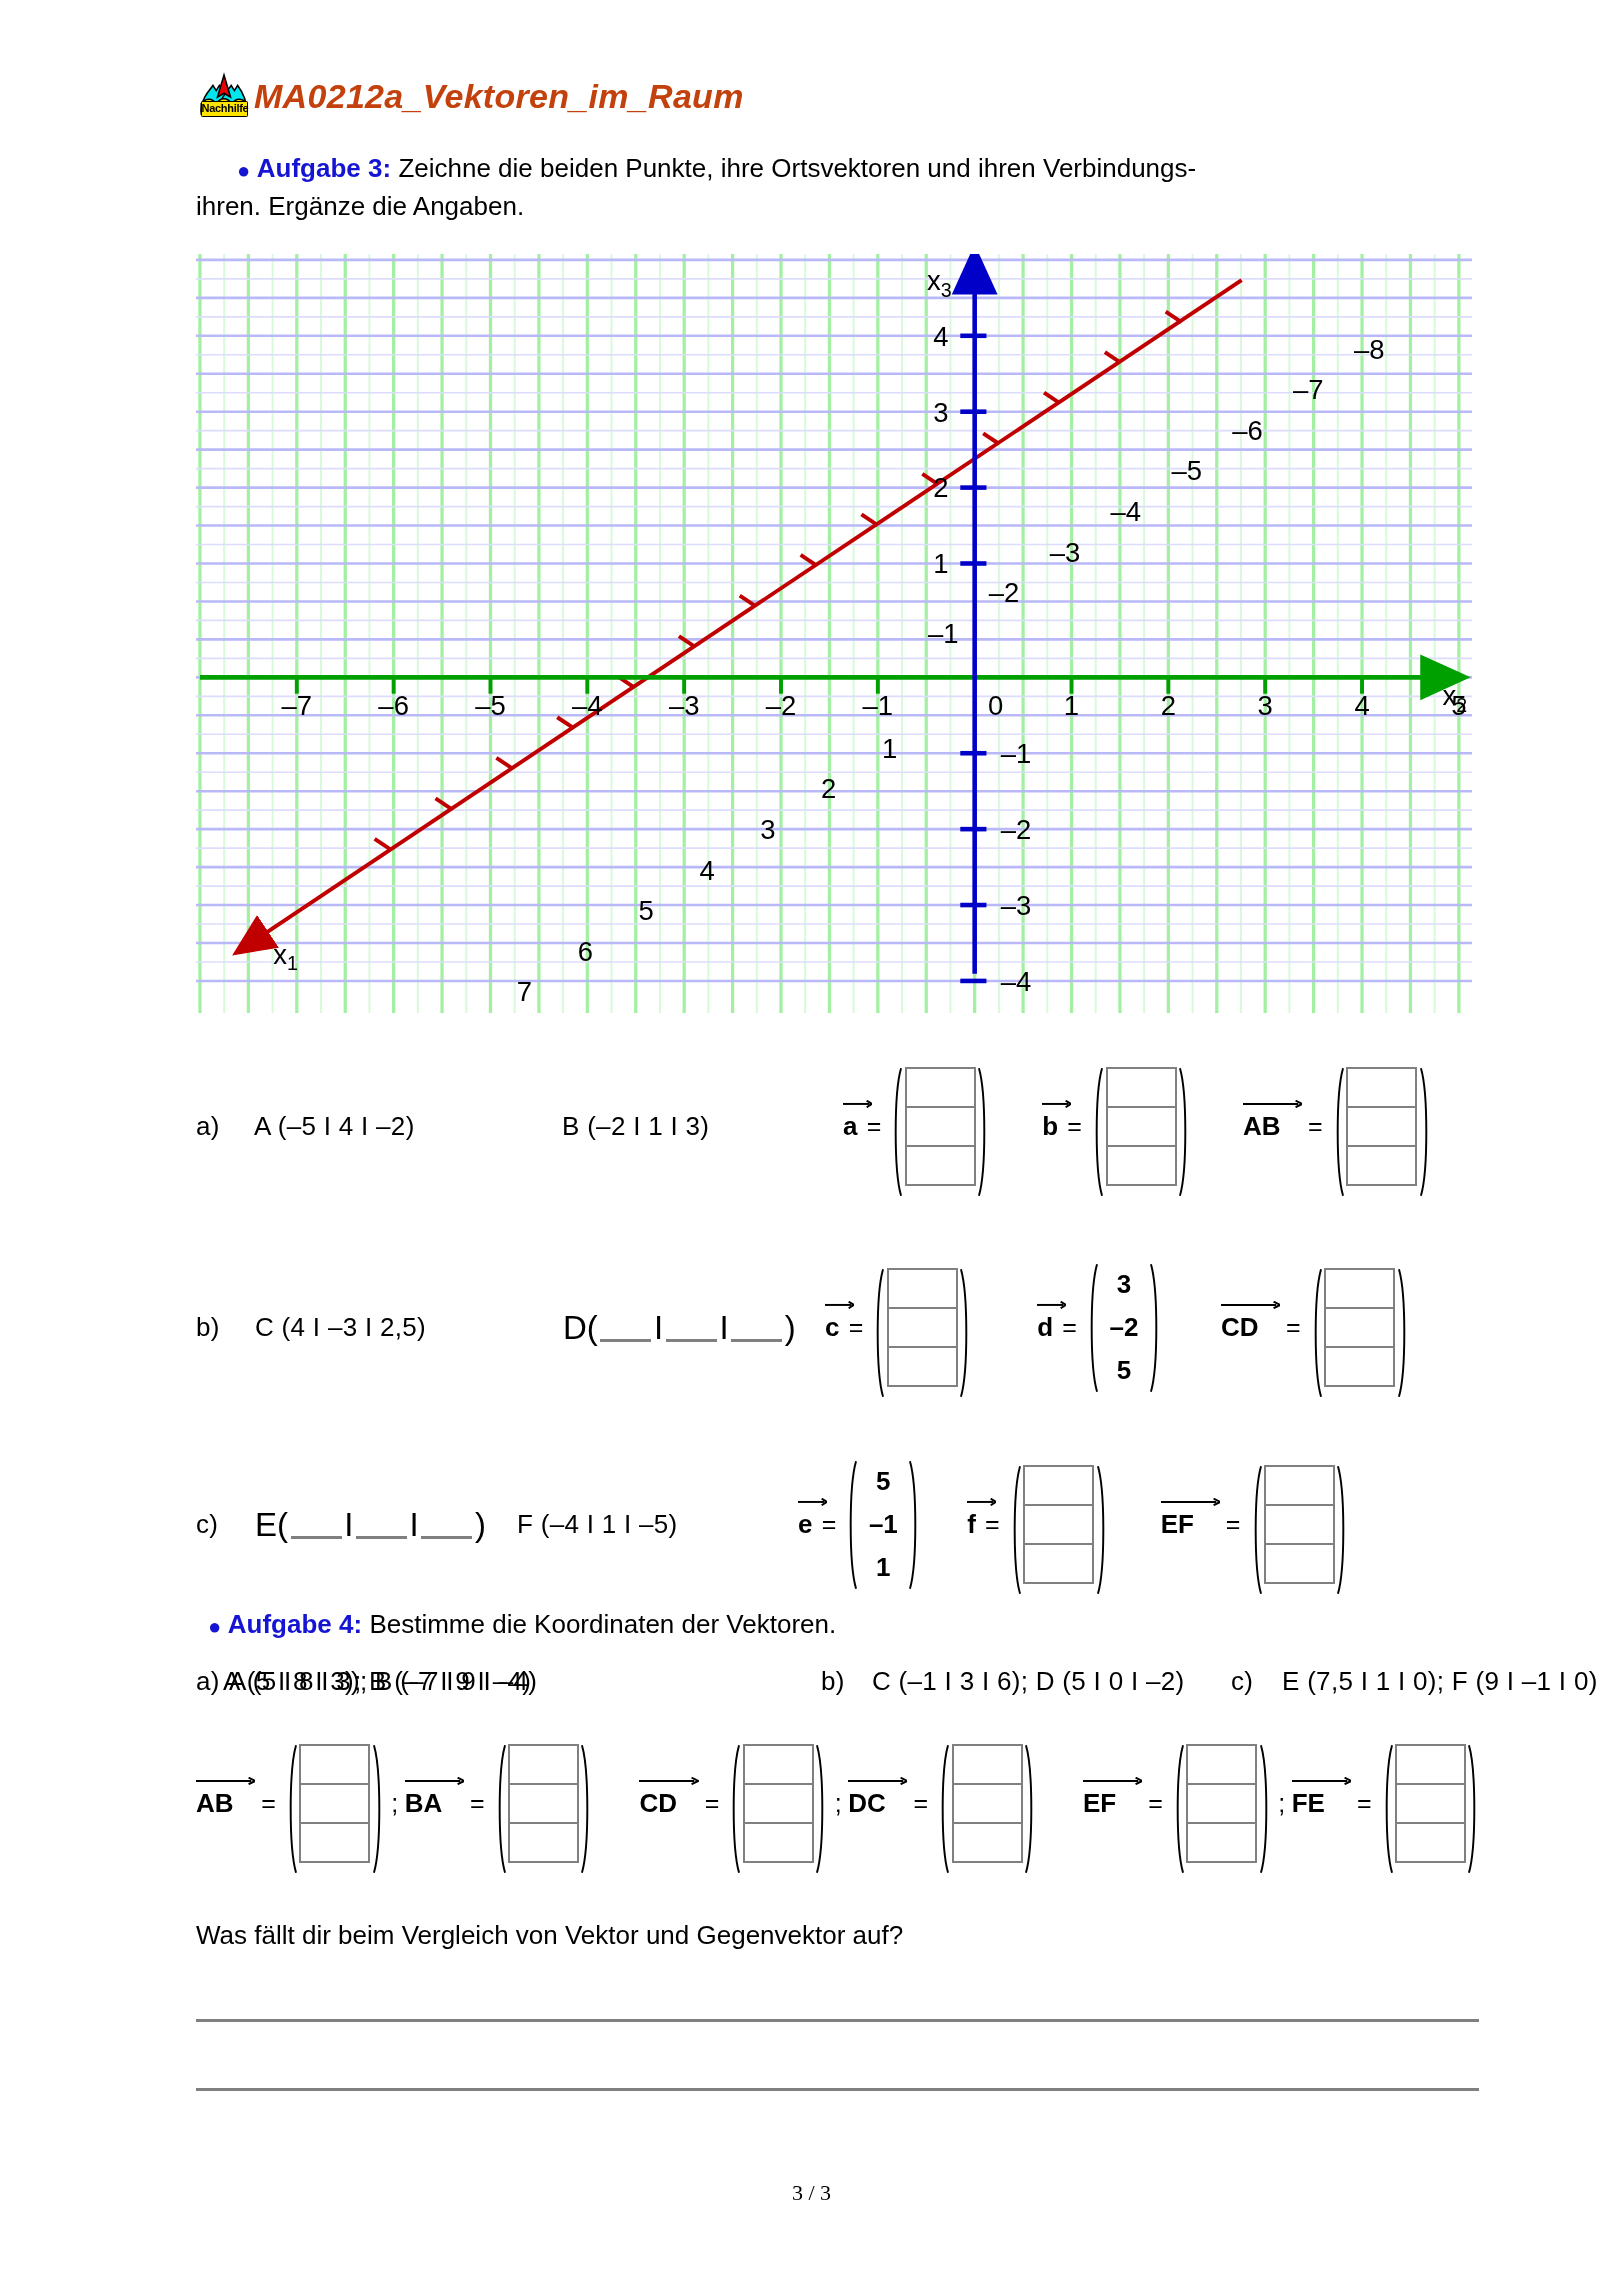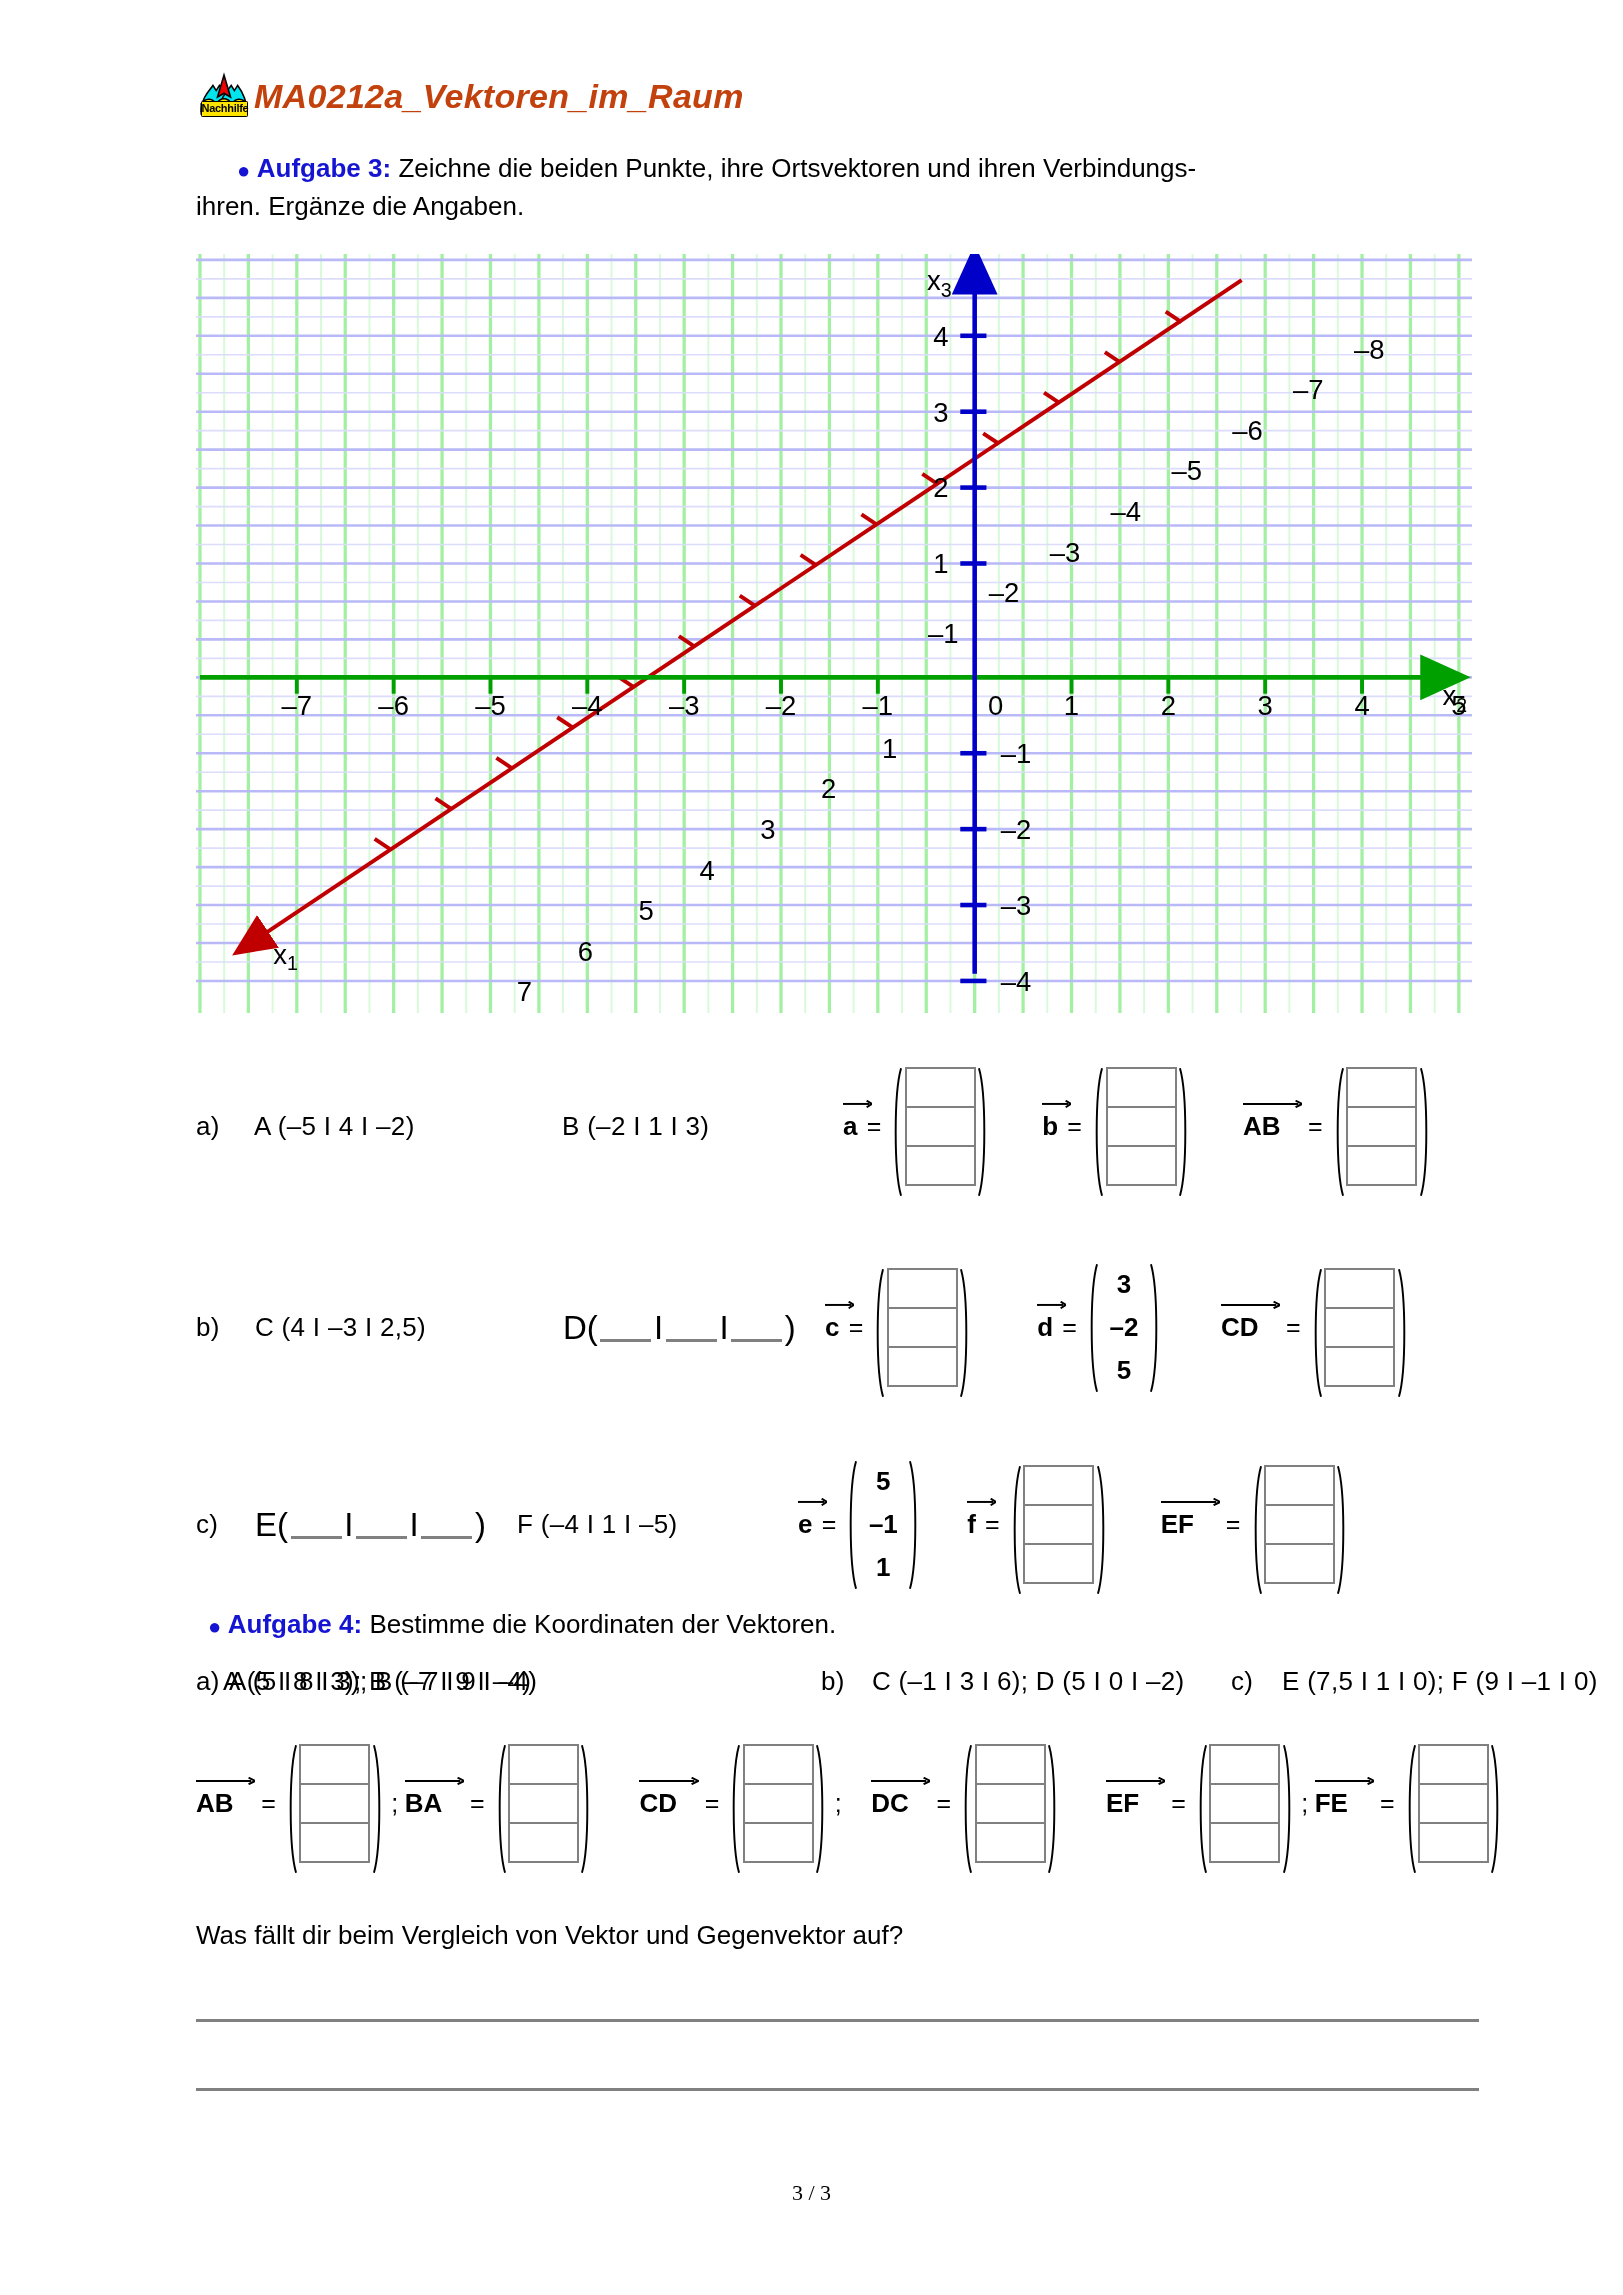--- a/index.html
+++ b/index.html
@@ -649,21 +649,21 @@
         <span class="cell"></span>
         <span class="cell"></span>
       </span>
       <svg class="paren r" viewBox="0 0 20 200" preserveAspectRatio="none">
           <path d="M3,2 C14,40 14,160 3,198" fill="none" stroke="#000" stroke-width="3"></path>
         </svg>
     </span>
   </span>
   <span class="eqsign" style="margin:0 6.5px;">;</span>
   <span class="veq">
-    <span class="vlabel" style="min-width:56px;margin-left:23px;">
+    <span class="vlabel" style="min-width:56px;">
       <svg class="arrowline" viewBox="0 0 90 12" preserveAspectRatio="none">
           <line x1="0" y1="6" x2="84" y2="6" stroke="#000" stroke-width="3"></line>
           <path d="M80,1 L90,6 L80,11" fill="none" stroke="#000" stroke-width="3"></path>
         </svg>
       <span>DC</span>
     </span>
     <span class="eqsign">=</span>
     <span class="colvec">
       <svg class="paren l" viewBox="0 0 20 200" preserveAspectRatio="none">
           <path d="M17,2 C6,40 6,160 17,198" fill="none" stroke="#000" stroke-width="3"></path>

